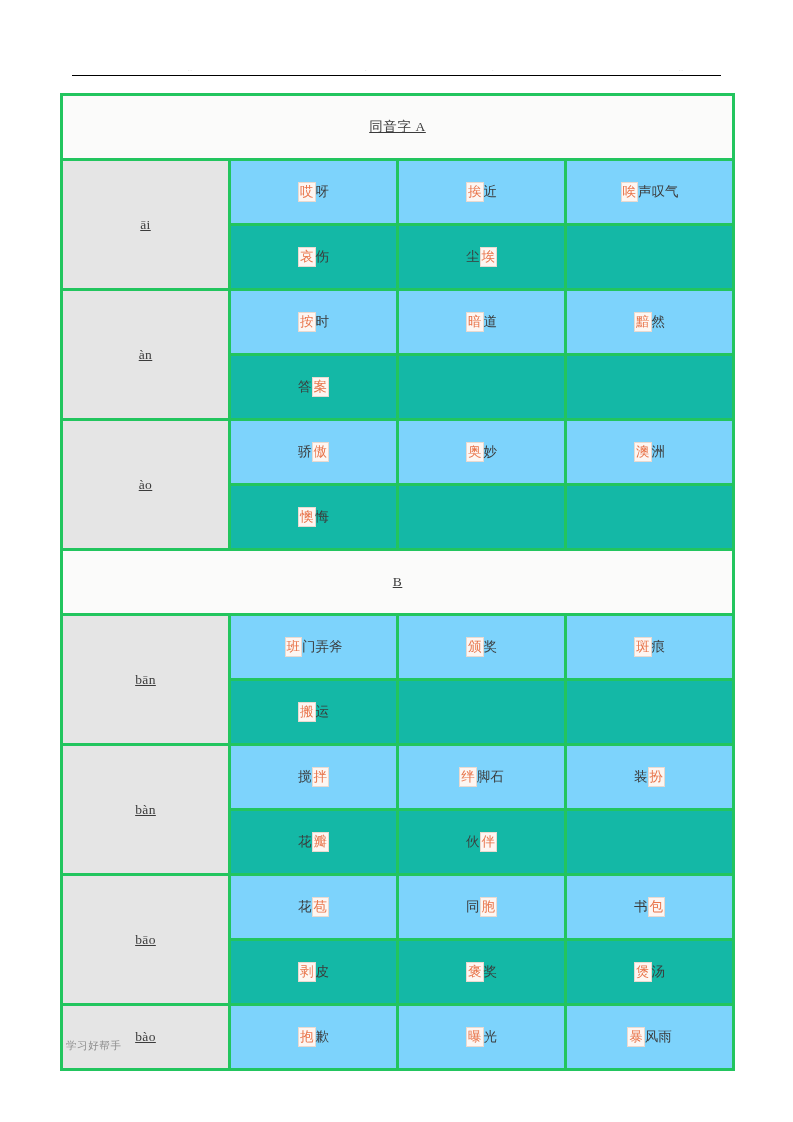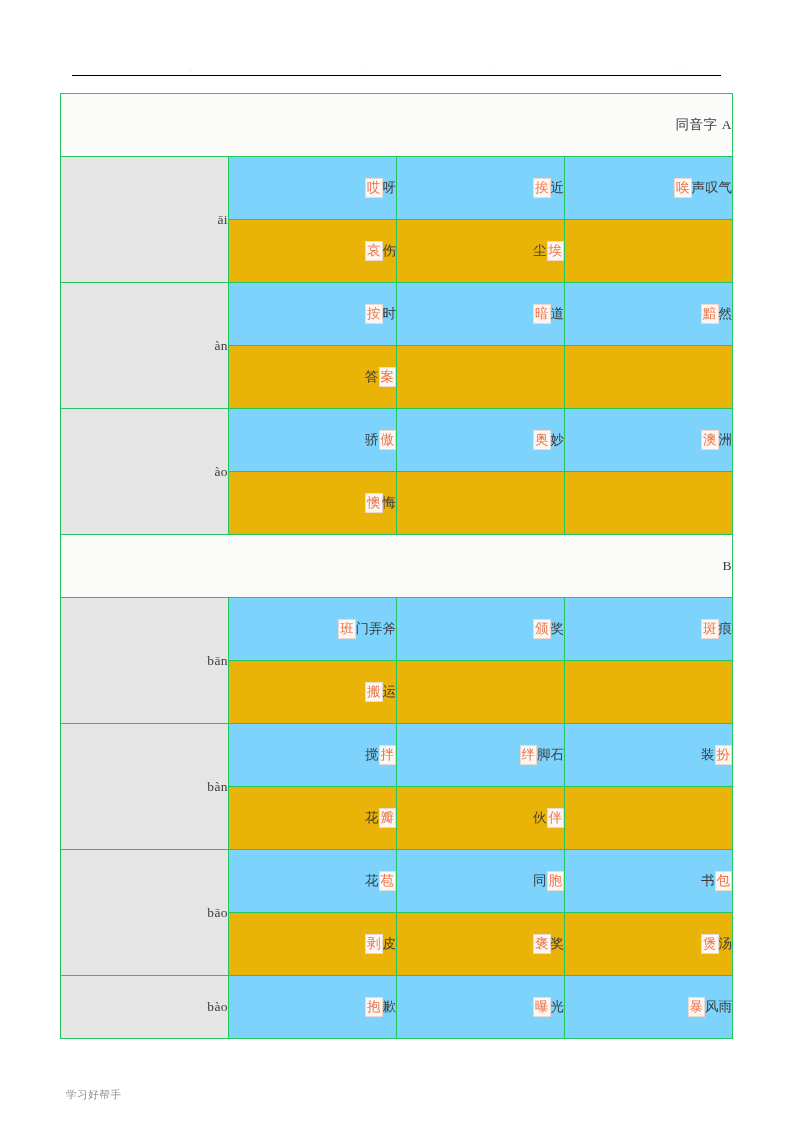--- a/index.html
+++ b/index.html
@@ -54,26 +54,27 @@
   }
   table.homo {
     border-collapse: collapse;
     width: 672px;
     table-layout: fixed;
   }
   table.homo col.c-pinyin { width: 168px; }
   table.homo col.c-word   { width: 168px; }
 
   table.homo td {
-    border: 1px solid #22c55e;
+    border: 3px solid #22c55e;
     padding: 0;
-    text-align: right;
+    text-align: center;
     vertical-align: middle;
     font-size: 13.5px;
     color: #3b3b3b;
+    text-decoration: underline;
   }
 
   
   td.section-title {
     height: 62px;
     background: #fbfbfa;
     font-size: 15px;
     color: #3a3a3a;
     letter-spacing: 0.6px;
     font-family: "Liberation Serif", "DejaVu Serif", serif;
@@ -88,21 +89,21 @@
     letter-spacing: 0.4px;
   }
 
   
   td.word {
     height: 62px;
     font-family: "DejaVu Sans", "Liberation Sans", sans-serif;
     font-size: 13px;
   }
   tr.band-a td.word { background: #7dd3fc; }
-  tr.band-b td.word { background: #eab308; }
+  tr.band-b td.word { background: #14b8a6; }
   tr.band-a td.pinyin { background: #e5e5e5; }
 
   .term {
     display: inline-block;
     white-space: nowrap;
     line-height: 1;
     color: #3b3b3b;
     font-size: 13.5px;
   }
   .term .hl {
@@ -116,21 +117,21 @@
   .term .pl {
     display: inline-block;
     line-height: 1.05;
     padding: 1px 0 2px 0;
   }
 
   
   .page-footer {
     position: absolute;
     left: 66px;
-    top: 1088px;
+    top: 1039px;
     font-family: "DejaVu Sans", "Liberation Sans", sans-serif;
     font-size: 10.5px;
     color: #8d8d8d;
     letter-spacing: 0.6px;
   }
 </style>
 </head>
 <body>
 
 <div class="page-header">

